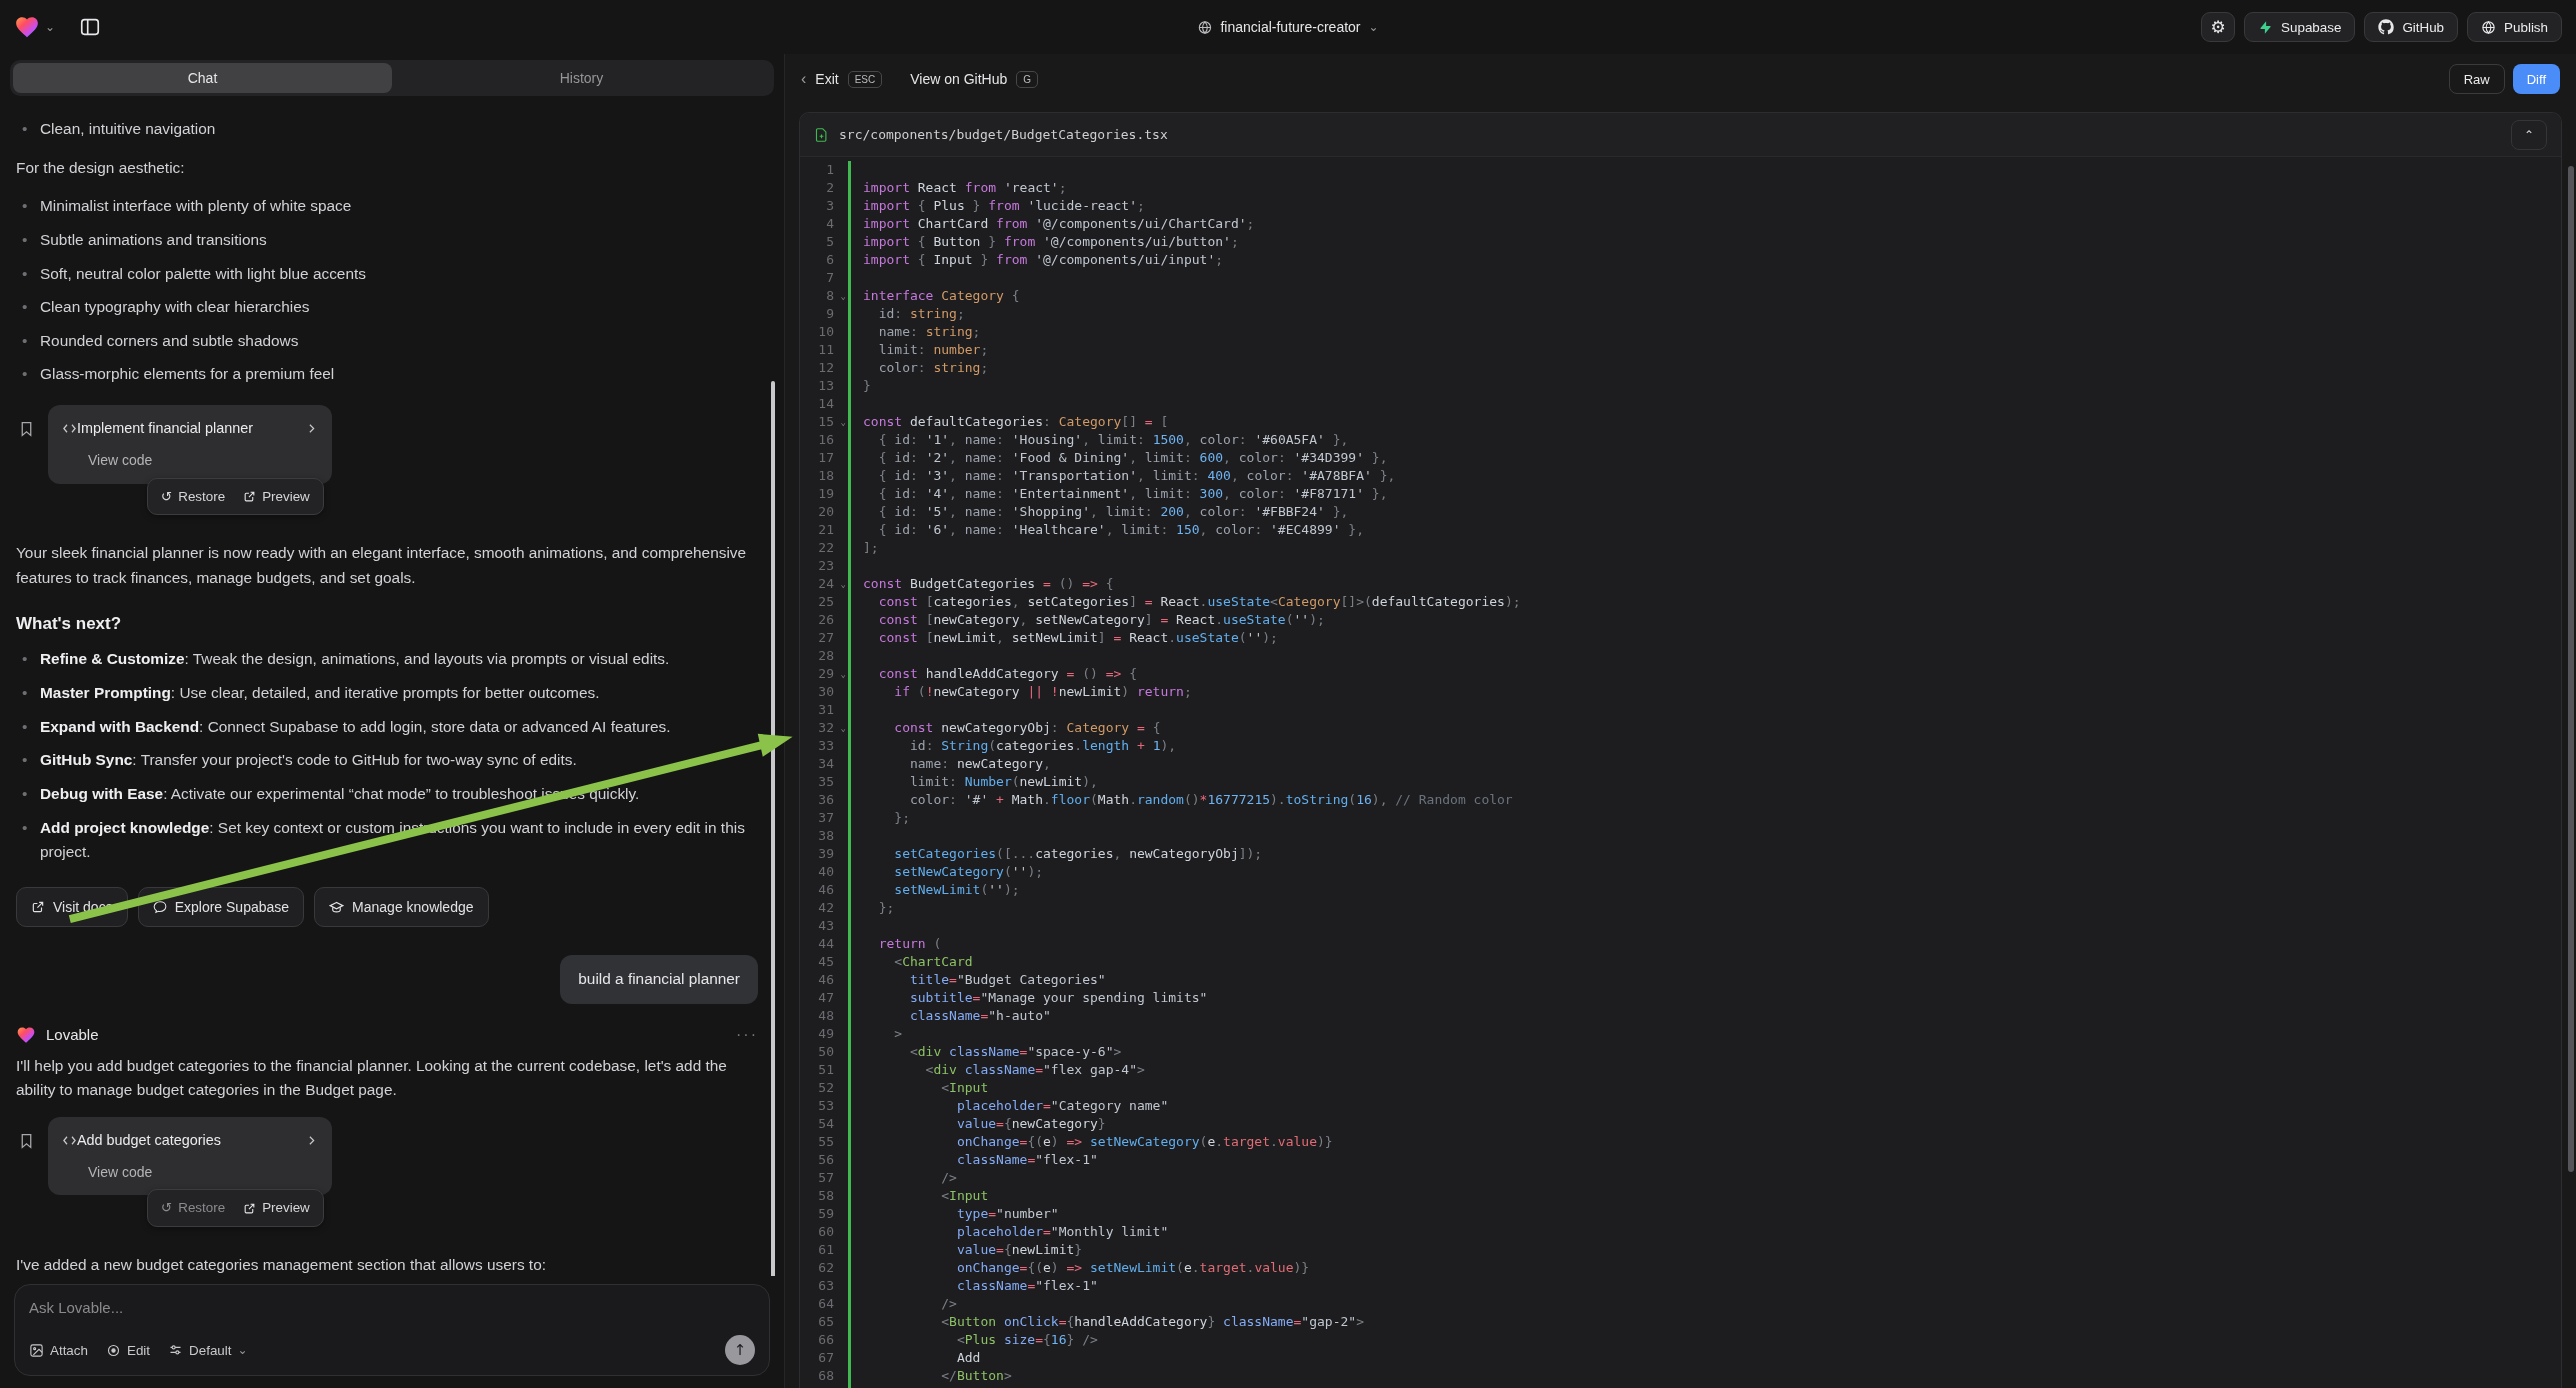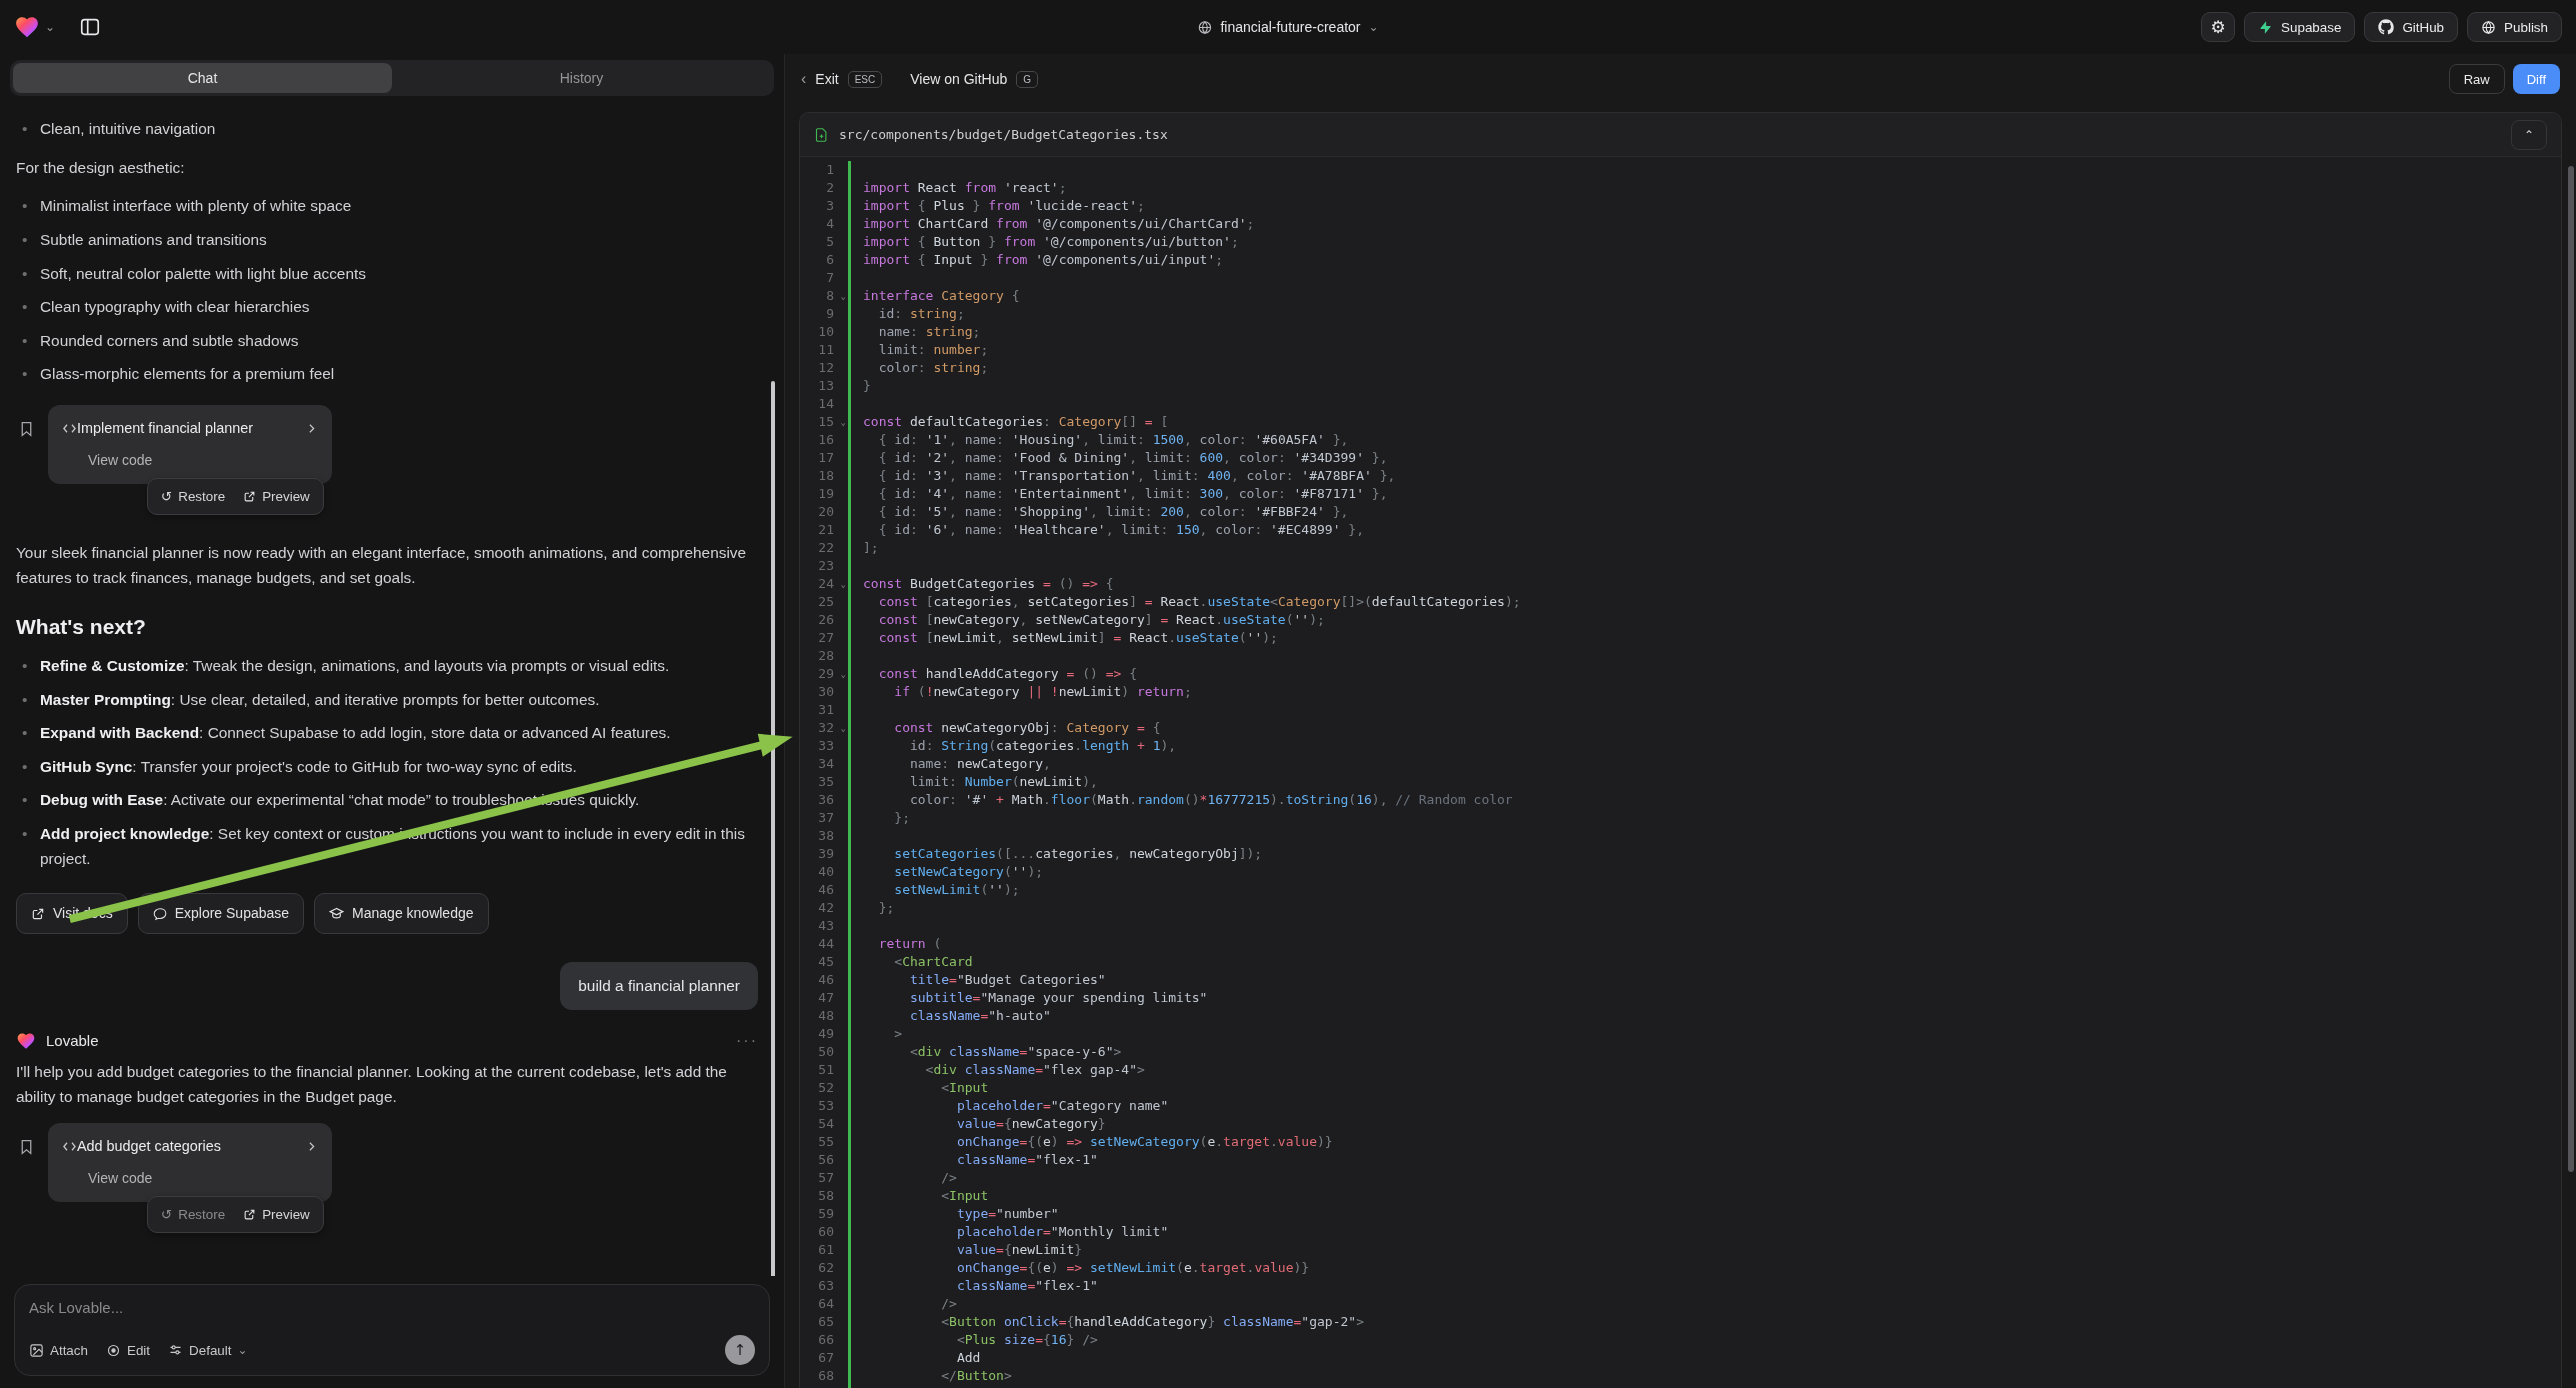--- a/index.html
+++ b/index.html
@@ -27,21 +27,21 @@
   .tab { flex:1; display:flex; align-items:center; justify-content:center; font-size:14px; color:#96969a; border-radius:8px; cursor:pointer; }
   .tab.active { background:#414144; color:#e6e6e8; }
 
   
   .chat-scroll { flex:1; overflow:hidden; padding:8px 26px 0 16px; position:relative; font-size:15.4px; line-height:1.6; color:#d2d2d6; }
   .chat-scroll p { margin:14px 0; }
   ul.blist { list-style:none; margin:10px 0; }
   ul.blist li { position:relative; padding-left:24px; margin:9px 0; }
   ul.blist li::before { content:"•"; position:absolute; left:6px; color:#6f6f73; }
   .bold-lead { font-weight:bold; color:#efeff1; }
-  h3.wnext { font-size:21px; color:#efeff1; margin:20px 0 10px; }
+  h3.wnext { font-size:17px; color:#efeff1; margin:20px 0 10px; }
 
   .card-wrap { position:relative; margin:18px 0 26px 0; }
   .bookmark { position:absolute; left:2px; top:14px; }
   .tool-card { margin-left:32px; width:284px; background:#2e2e30; border-radius:12px; padding:12px 14px 12px 14px; cursor:pointer; }
   .tc-row1 { display:flex; align-items:center; color:#ececee; font-size:14.4px; }
   .tc-row1 .spacer { flex:1; }
   .tc-view { margin:9px 0 0 26px; font-size:14px; color:#b4b4b8; cursor:pointer; }
   .pill { position:relative; z-index:2; margin:-11px 0 0 131px; display:inline-flex; align-items:center; gap:18px; background:#232325; border:1px solid #3c3c3e; border-radius:10px; padding:7px 13px; font-size:13.4px; box-shadow:0 2px 6px rgba(0,0,0,.35); }
   .pill .pitem { display:flex; align-items:center; gap:6px; color:#d6d6da; cursor:pointer; }
   .pill .pitem.dim { color:#8b8b8f; }
@@ -282,20 +282,21 @@
           </span>
           <span class="pitem">
             <svg class="ic" width="13" height="13" viewBox="0 0 24 24" fill="none" stroke="#e8e8ea" stroke-width="2">
                 <path d="M14 4h6v6M20 4l-9 9M18 13v5a2 2 0 0 1-2 2H6a2 2 0 0 1-2-2V8a2 2 0 0 1 2-2h5"></path>
               </svg>
             <span>Preview</span>
           </span>
         </div>
       </div>
 
+      <p>I've added a new budget categories management section that allows users to:</p>
 
       <div class="chat-sb"></div>
     </div>
 
     <div class="composer">
       <textarea placeholder="Ask Lovable..." style=""></textarea>
       <div class="comp-row">
         <span class="comp-item">
           <svg class="ic" width="15" height="15" viewBox="0 0 24 24" fill="none" stroke="#c9c9cd" stroke-width="1.8">
               <rect x="3" y="3" width="18" height="18" rx="3"></rect>

